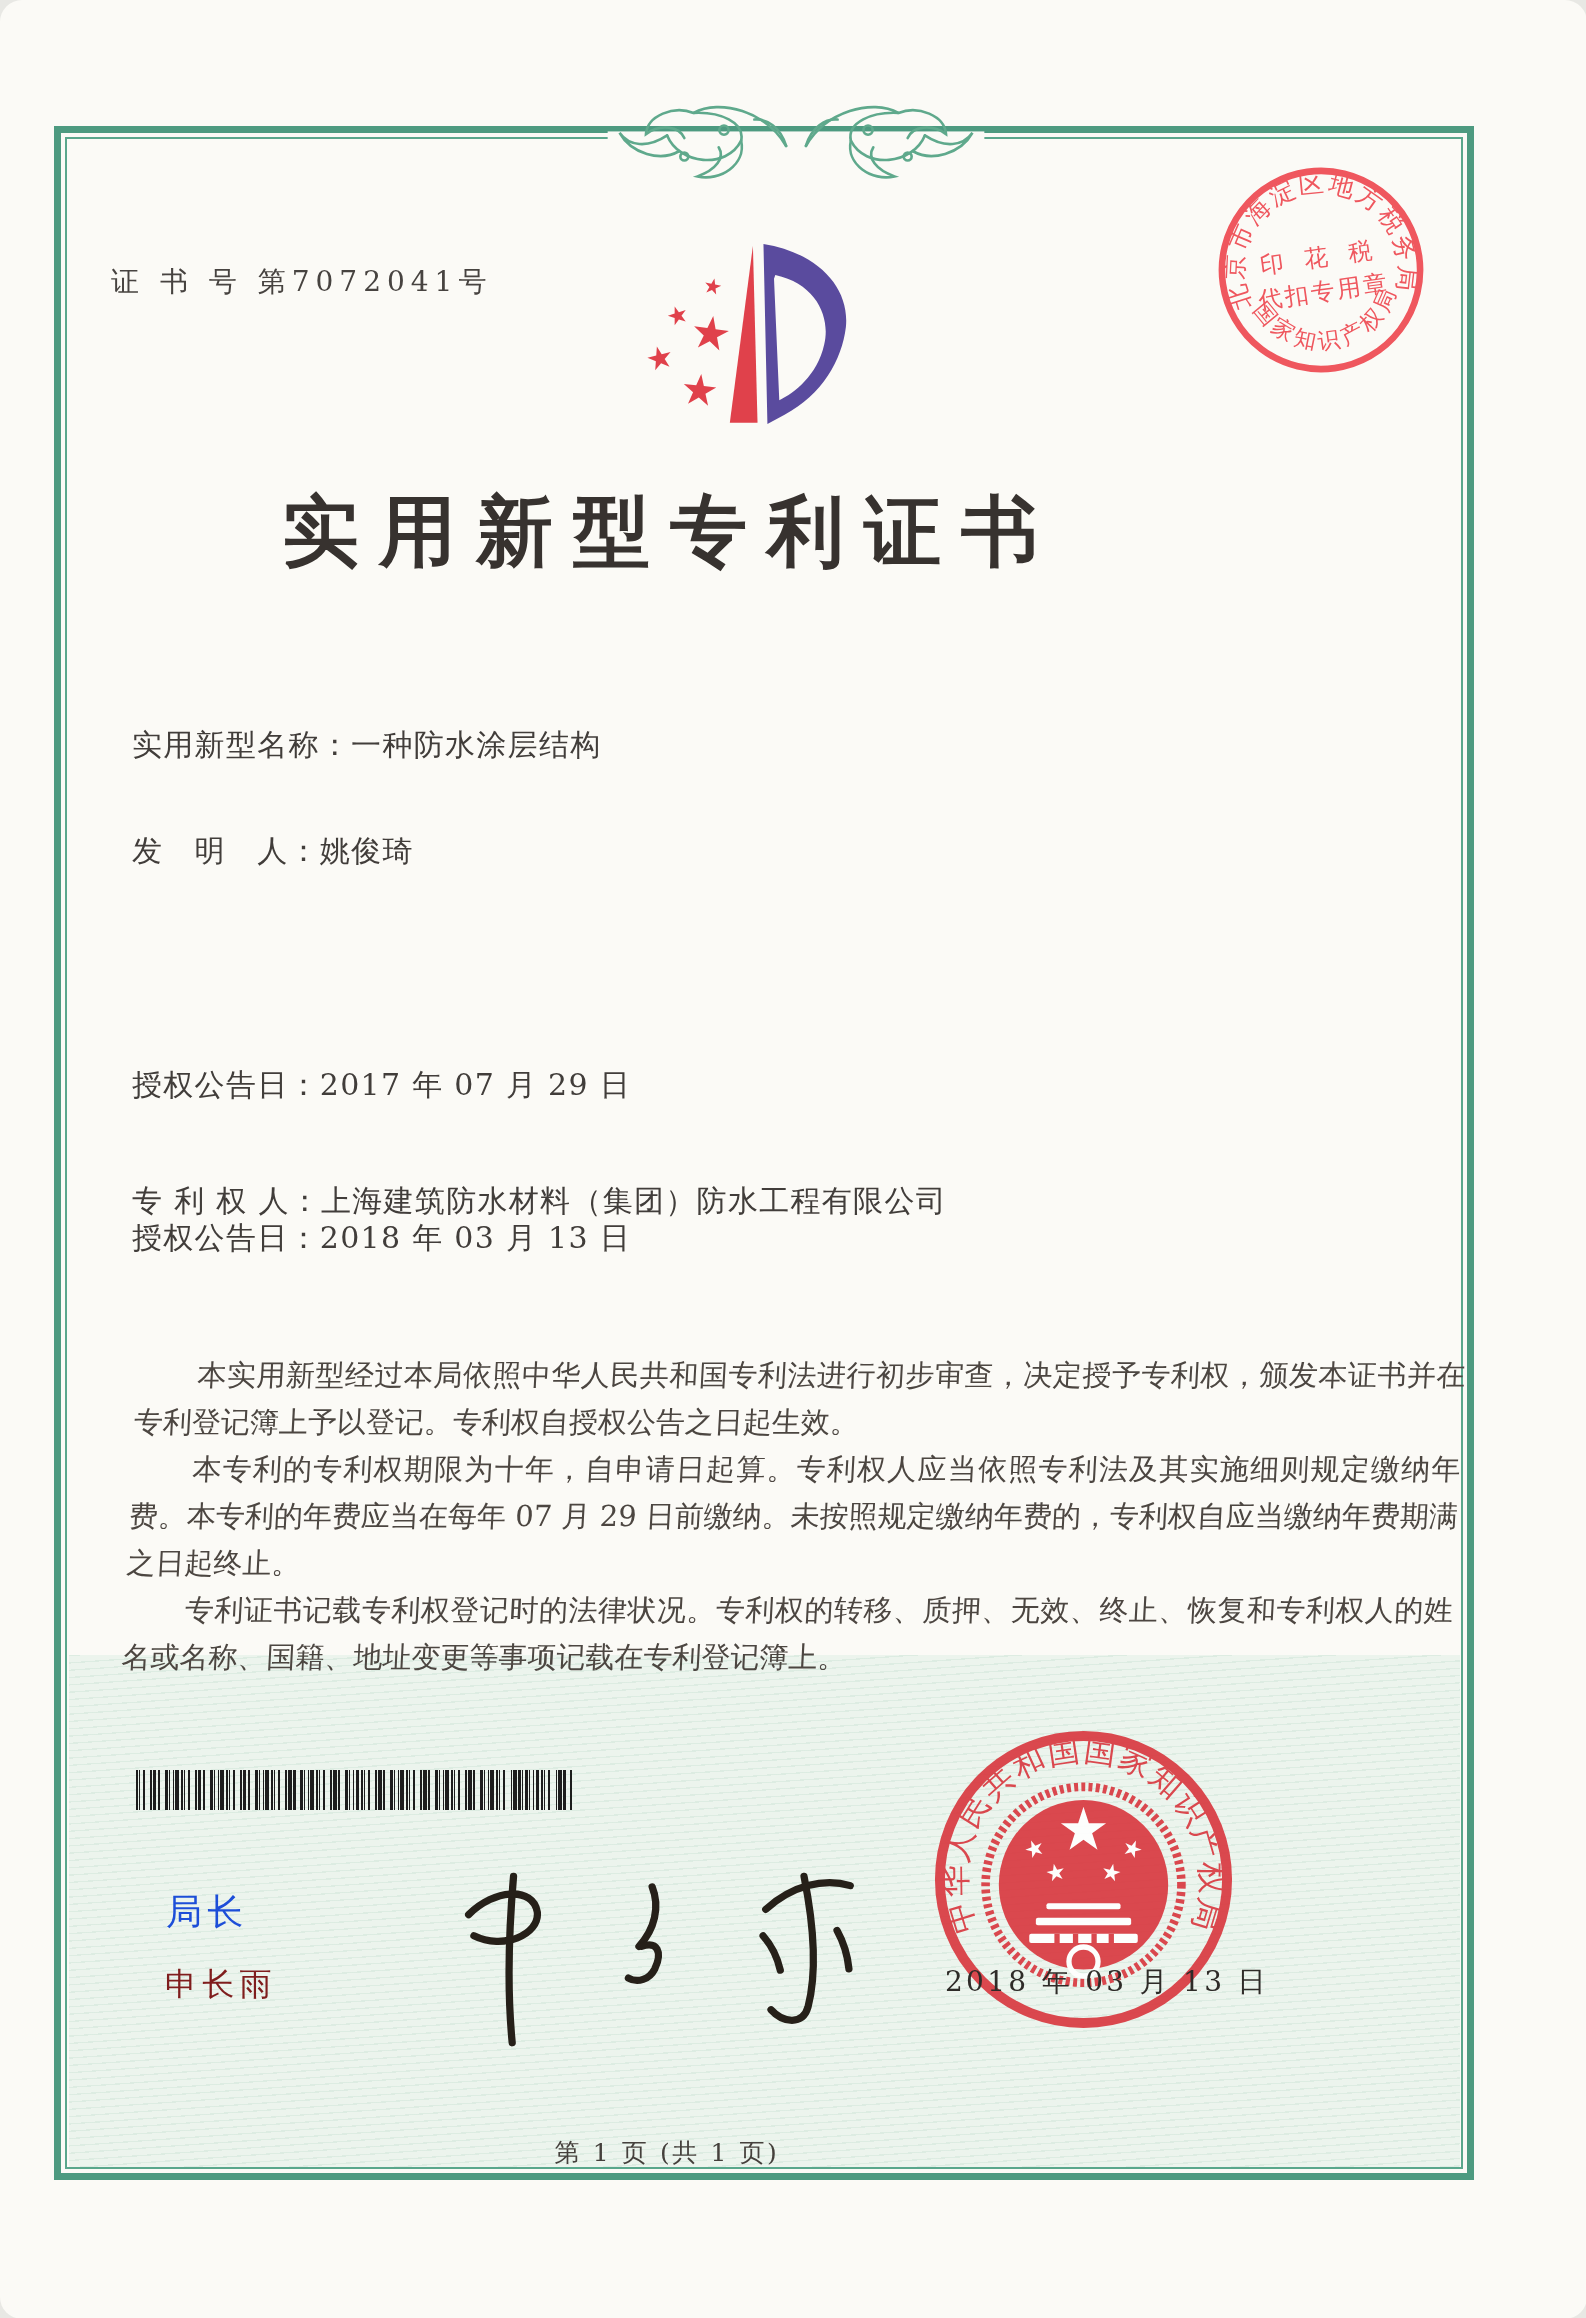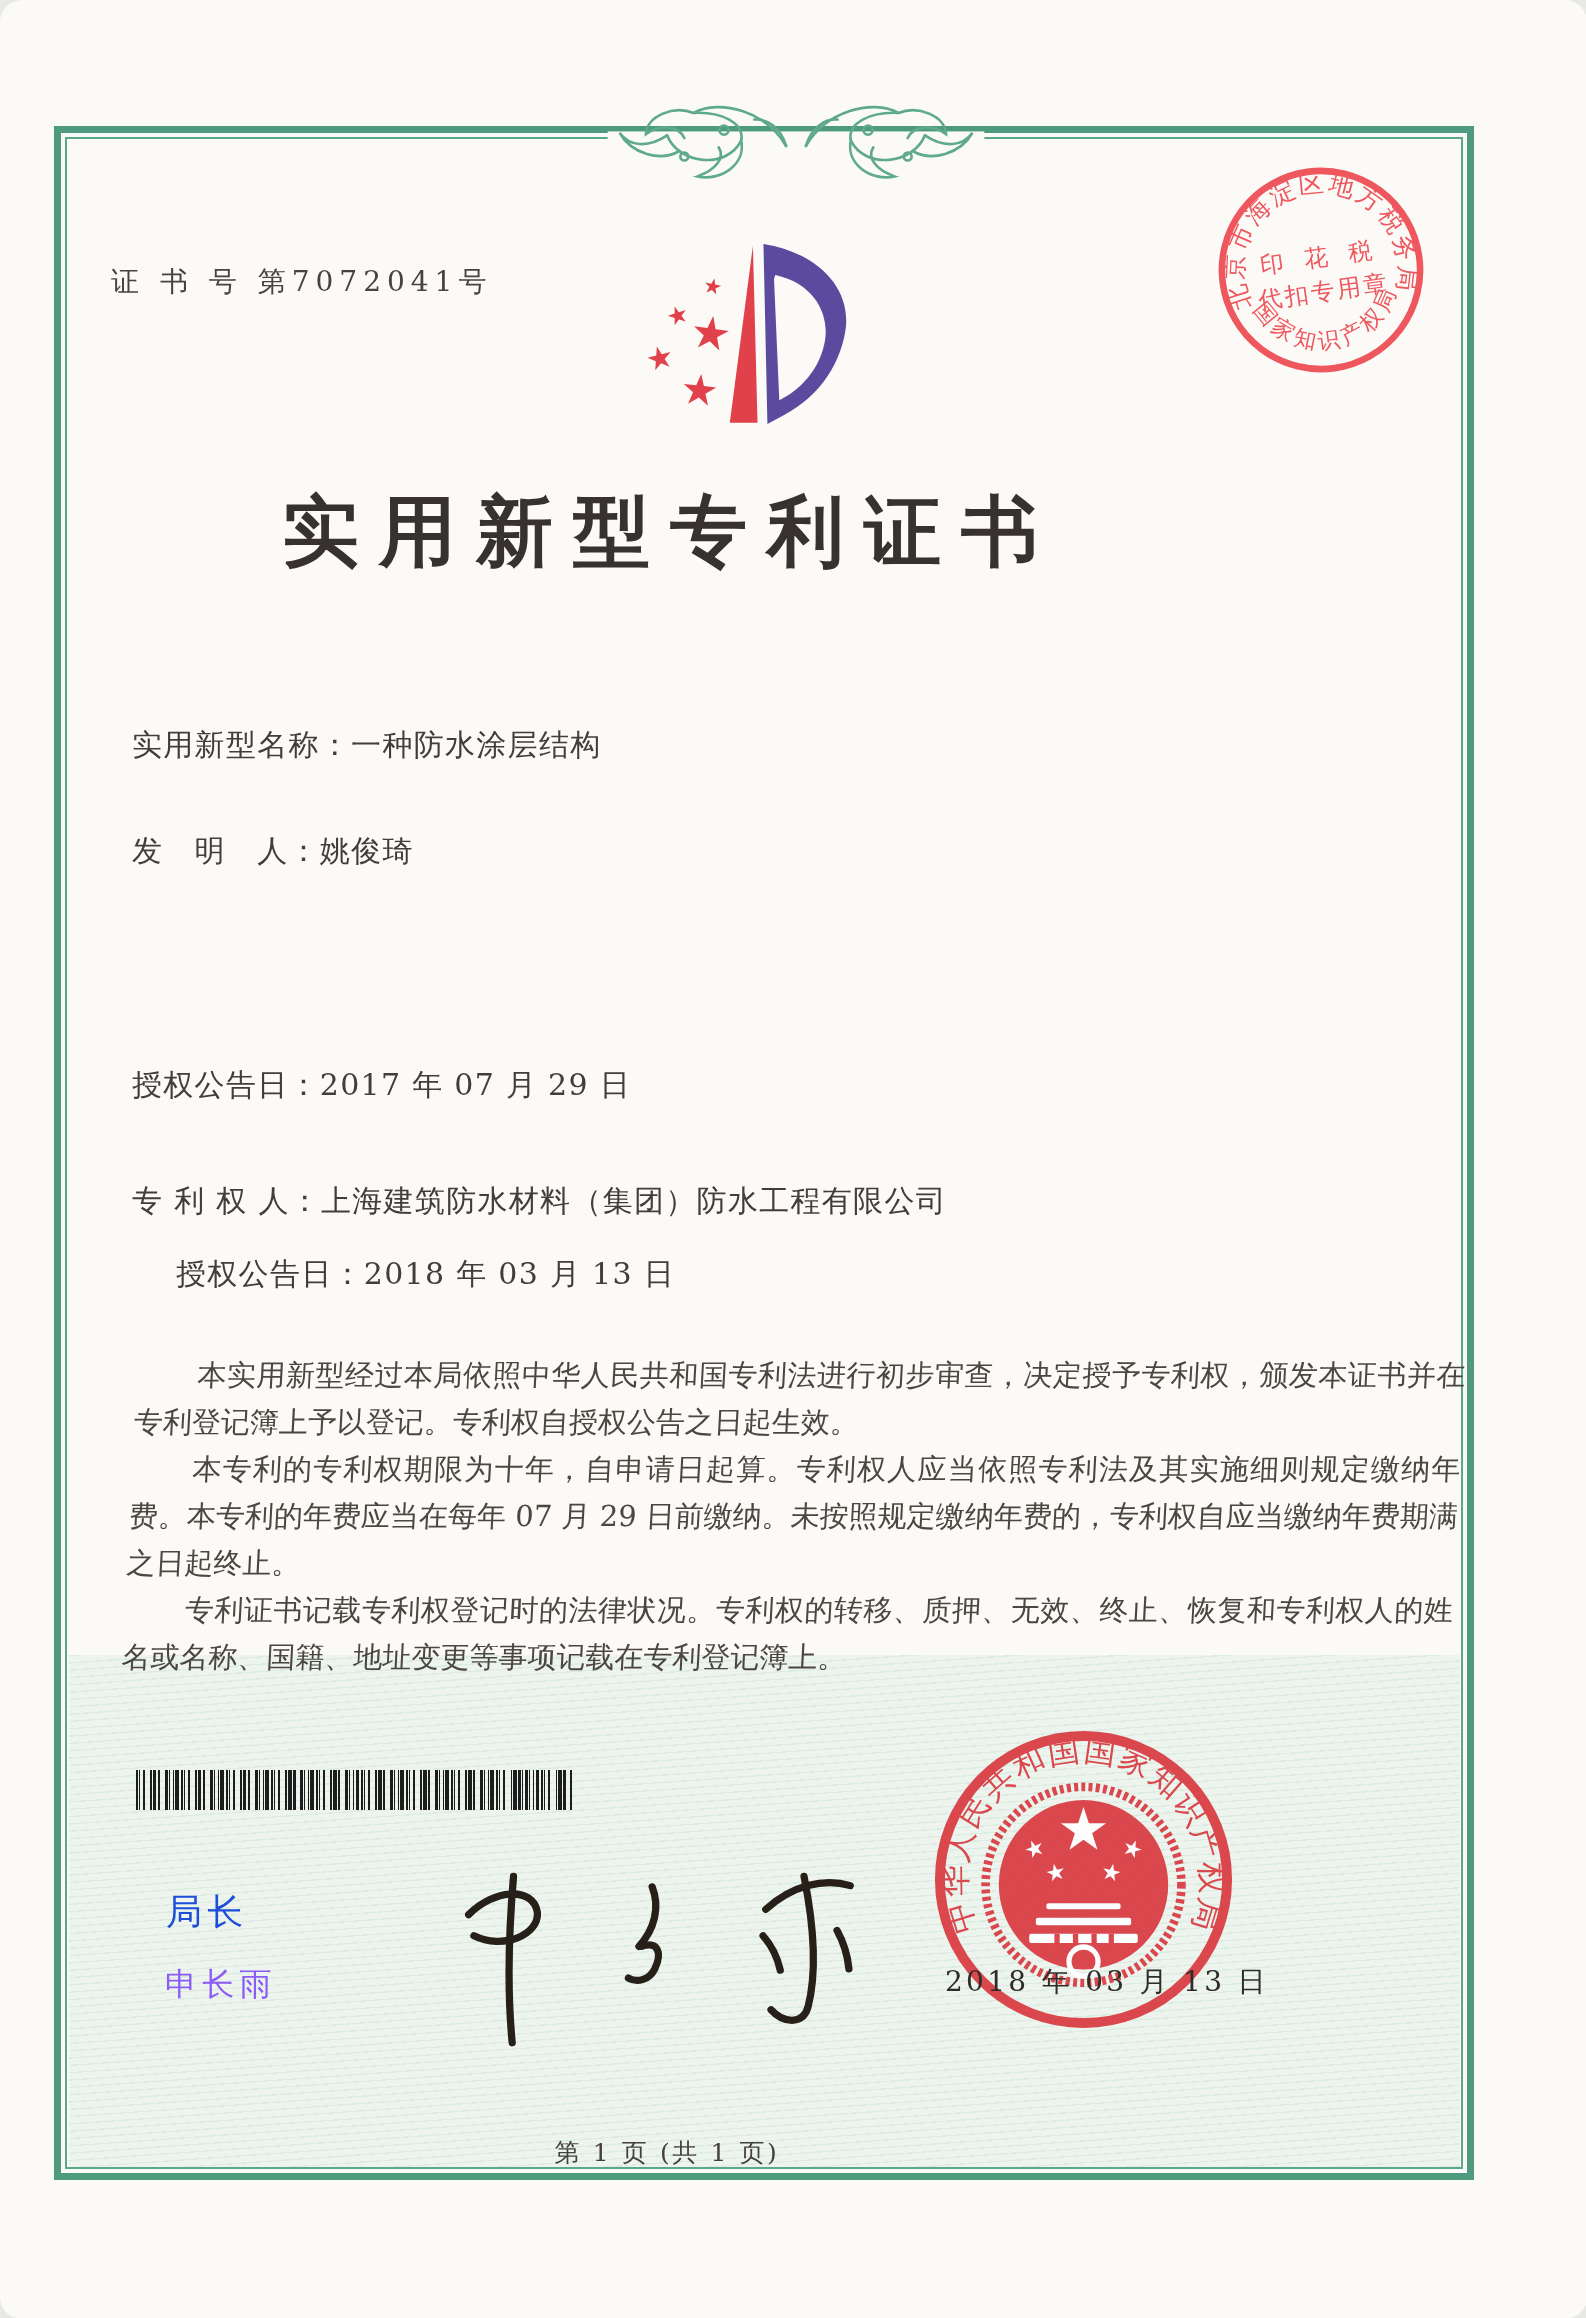--- a/index.html
+++ b/index.html
@@ -36,42 +36,42 @@
   .logo{position:absolute; left:621px; top:218px; width:277px; height:218px;}
   .tax-stamp{position:absolute; left:1212px; top:161px; width:218px; height:218px; transform:rotate(-8deg); opacity:.92;}
   .title{
     position:absolute; left:67px; top:481px; width:1186px;
     text-align:center; font-size:77px; font-weight:700;
     letter-spacing:20px; color:#37322f; text-indent:20px;
   }
   
   .field{position:absolute; left:132px; font-size:30px; letter-spacing:1.3px; color:#413d3a; white-space:nowrap;}
   .f0{top:713px;margin-top:12px;} .f1{top:831px;} .f2{top:946px;}
-  .f3{top:1065px;} .f4{top:1181px;} .f5{top:1254px;margin-left:44px;}
+  .f3{top:1065px;} .f4{top:1181px;} .f5{top:1218px;}
   
   .body-text{
     position:absolute; left:129px; top:1352px; width:1329px;
     font-size:29px; line-height:47px; color:#4c4641;
     text-align:justify; transform:skewX(-3deg);
   }
   .body-text p{margin:0; text-indent:61px;}
   
   .barcode{
     position:absolute; left:136px; top:1770px; width:436px; height:40px;
     background:
       repeating-linear-gradient(90deg,
         #1d1d1d 0 2px, transparent 2px 3.3px,
         #1d1d1d 3.3px 4px, transparent 4px 6.6px,
         #1d1d1d 6.6px 9.2px, transparent 9.2px 10.6px,
         #1d1d1d 10.6px 11.2px, transparent 11.2px 14.5px,
         #1d1d1d 14.5px 16px, transparent 16px 17px,
         #1d1d1d 17px 20.5px, transparent 20.5px 22.5px);
   }
   .sig-title{position:absolute; left:166px; top:1888px; font-size:36px; letter-spacing:5.3px; color:#1d4ed8;}
-  .sig-name {position:absolute; left:165px; top:1963px; font-size:32px; letter-spacing:5.3px; color:#8b5cf6;}
+  .sig-name {position:absolute; left:165px; top:1963px; font-size:32px; letter-spacing:5.3px; color:#7f1d1d;}
   .signature{position:absolute; left:396px; top:1830px; width:515px; height:238px;}
   .seal{position:absolute; left:930px; top:1726px; width:307px; height:307px; opacity:.93;}
   .seal-date{
     position:absolute; left:945px; top:1963px; font-size:28px;
     letter-spacing:3.3px; color:#2e2b28; white-space:nowrap;
   }
   .footer{
     position:absolute; left:67px; top:2136px; width:1200px;
     text-align:center; font-size:25px; letter-spacing:2.6px; color:#45403c;
   }

